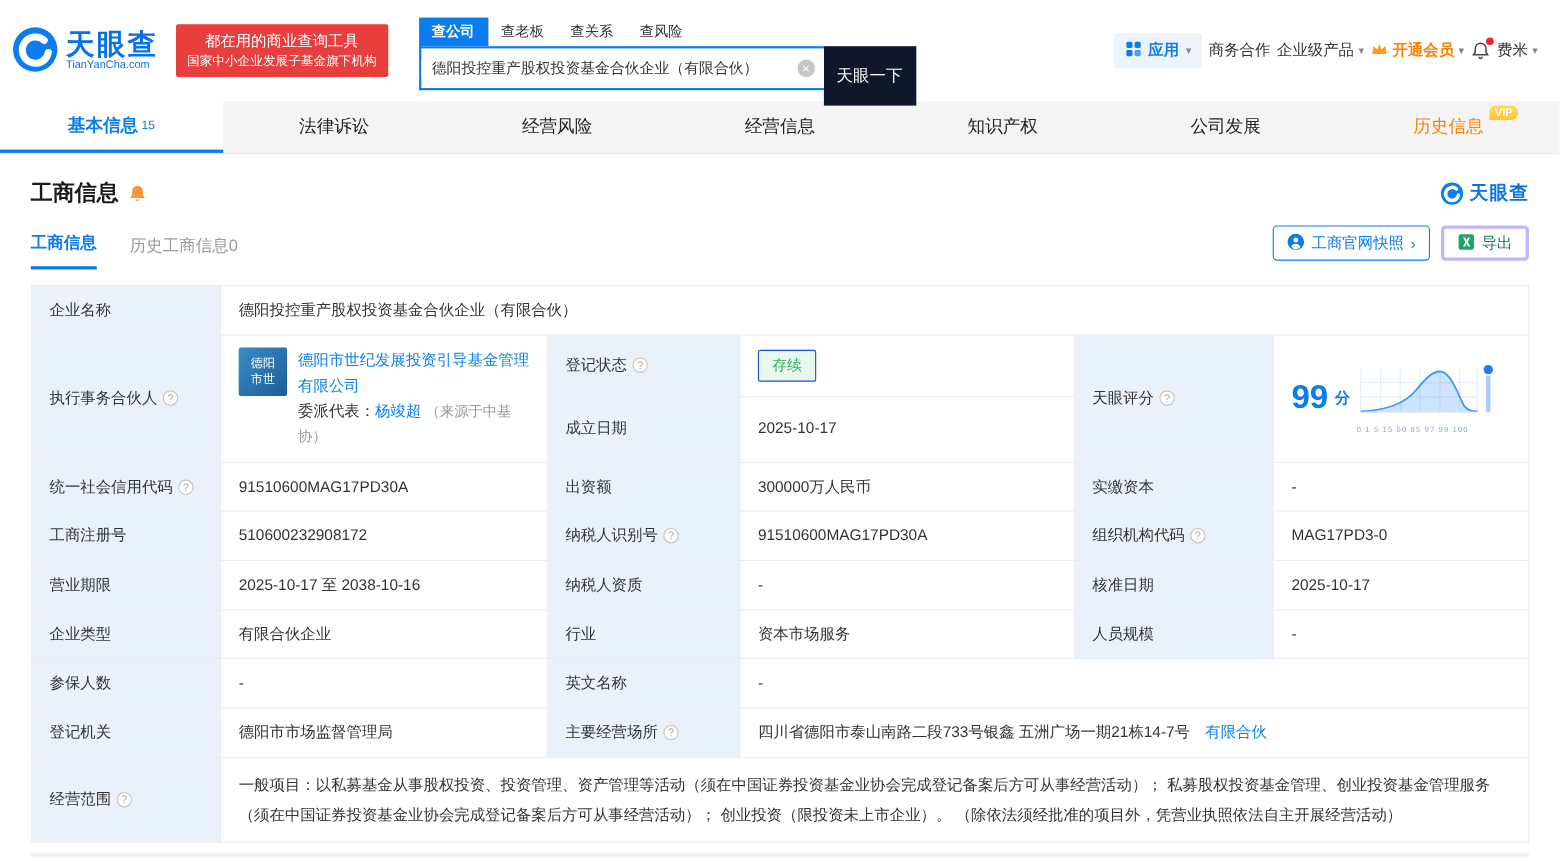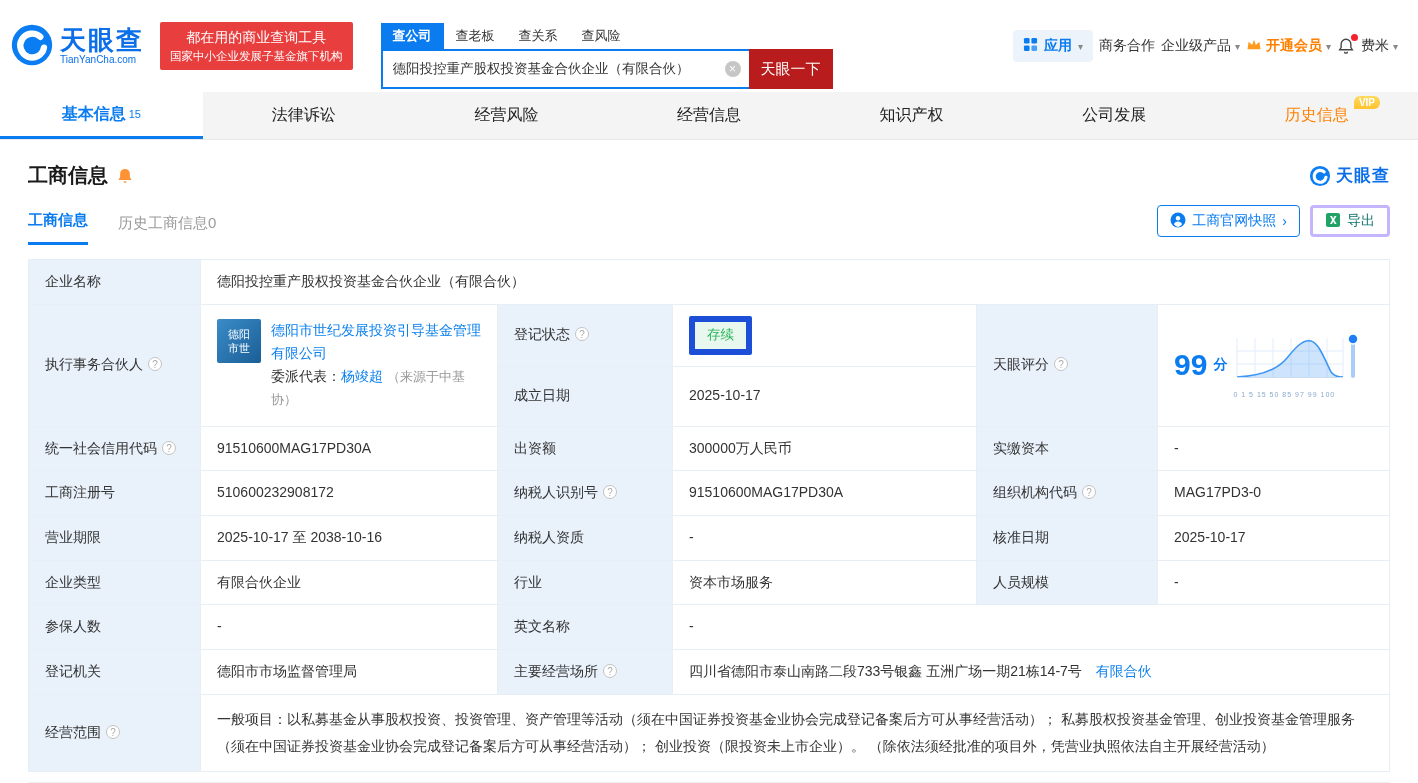--- a/index.html
+++ b/index.html
@@ -17,21 +17,21 @@
   .slogan .l1 { font-size:14px; font-weight:normal; line-height:1.5; }
   .slogan .l2 { font-size:11.5px; line-height:1.5; }
   .search-area { flex:none; width:452px; margin-left:12px; }
   .stabs { display:flex; font-size:13px; }
   .stab { padding:4px 12px; color:#333; cursor:pointer;margin-top:20px; }
   .stab.active { background:#0a7cf0; color:#fff; font-weight:bold; }
   .search-row { display:flex; }
   .search-input-wrap { position:relative; flex:1; height:40px; border:2px solid #0a7cf0; border-right:none; display:flex; align-items:center; background:#fff; }
   .search-input-wrap input { border:none; outline:none; flex:1; font-size:13.5px; padding:0 30px 0 10px; color:#333; font-family:inherit; }
   .clear-ic { position:absolute; right:8px; width:16px; height:16px; border-radius:50%; background:#c6c6c6; color:#fff; font-size:12px; line-height:16px; text-align:center; cursor:pointer; }
-  .search-btn { width:84px; height:40px; background:#b91c1c; color:#fff; border:none; font-size:15px; cursor:pointer; font-family:inherit; }
+  .search-btn { width:84px; height:54px; background:#0f172a; color:#fff; border:none; font-size:15px; cursor:pointer; font-family:inherit; }
   .top-menu { margin-left:auto; display:flex; align-items:center; gap:6px; white-space:nowrap; }
   .apps-btn { background:#edf3fb; border-radius:4px; padding:7px 10px; display:flex; align-items:center; gap:6px; color:#0a7cf0; font-weight:bold; cursor:pointer; }
   .menu-item { display:flex; align-items:center; gap:4px; cursor:pointer; color:#333; }
   .menu-item.vip { color:#ff8000; font-weight:bold; }
   .caret { font-size:10px; color:#888; }
   .bell-wrap { position:relative; cursor:pointer; display:flex; }
   .red-dot { position:absolute; top:-2px; right:-3px; width:7px; height:7px; border-radius:50%; background:#f5222d; }
   
   .main-nav { display:flex; height:48px; background:#f4f4f5; border-bottom:1px solid #e9e9e9; }
   .nav-tab { flex:1; display:flex; align-items:center; justify-content:center; font-size:16px; color:#222; cursor:pointer; position:relative; }
@@ -54,21 +54,21 @@
   .btn { height:32px; border-radius:4px; display:flex; align-items:center; gap:6px; padding:0 12px; background:#fff; font-size:14px; cursor:pointer; font-family:inherit; }
   .btn.snapshot { border:1px solid #0a7cf0; color:#0a7cf0; }
   .btn.export { border:3px solid #c4b5fd; color:#0f766e; }
   .arr { font-size:14px; }
   
   table.info { width:100%; border-collapse:collapse; table-layout:fixed; margin-top:14px; margin-bottom:10px;padding-left:20px; }
   table.info td { border:1px solid #e8eef6; padding:11px 16px; font-size:14px; color:#333; vertical-align:middle; word-break:break-all; line-height:1.55; }
   td.lbl { background:#e9f1fb; }
   .q { display:inline-block; width:14px; height:14px; line-height:13px; border:1px solid #c3c3c3; color:#aaa; border-radius:50%; font-size:10px; text-align:center; margin-left:5px; vertical-align:1px; cursor:pointer; background:#fff; }
   a.blue, .blue-link { color:#0b80ee; text-decoration:none; cursor:pointer; }
-  .badge-green { display:inline-block; padding:3px 12px; background:#e9f8ee; color:#2ab55a; border:6px solid #1d4ed8; border-radius:2px; font-size:13.5px; }
+  .badge-green { display:inline-block; padding:3px 12px; background:#e9f8ee; color:#2ab55a; border:1px solid #1d4ed8; border-radius:2px; font-size:13.5px; }
   .partner { display:flex; gap:10px; align-items:flex-start; }
   .p-logo { width:44px; height:44px; flex:none; background:linear-gradient(135deg,#3a8cc9,#1b5e96); color:#fff; font-size:11px; display:flex; flex-direction:column; align-items:center; justify-content:center; border-radius:2px; line-height:1.3; }
   .p-info { line-height:1.65; }
   .src { color:#999; font-size:13px; }
   .score-wrap { display:flex; align-items:center; gap:6px; }
   .score-num { font-size:30px; font-weight:bold; color:#0a7cf0; }
   .score-unit { font-size:14px; color:#0a7cf0; font-weight:bold; }
   .mini-chart { width:128px; }
   .axis-labels { font-size:7px; color:#88a9cc; letter-spacing:1px; white-space:nowrap; margin-top:-3px; }
   .scope-cell { line-height:1.95 !important; }

